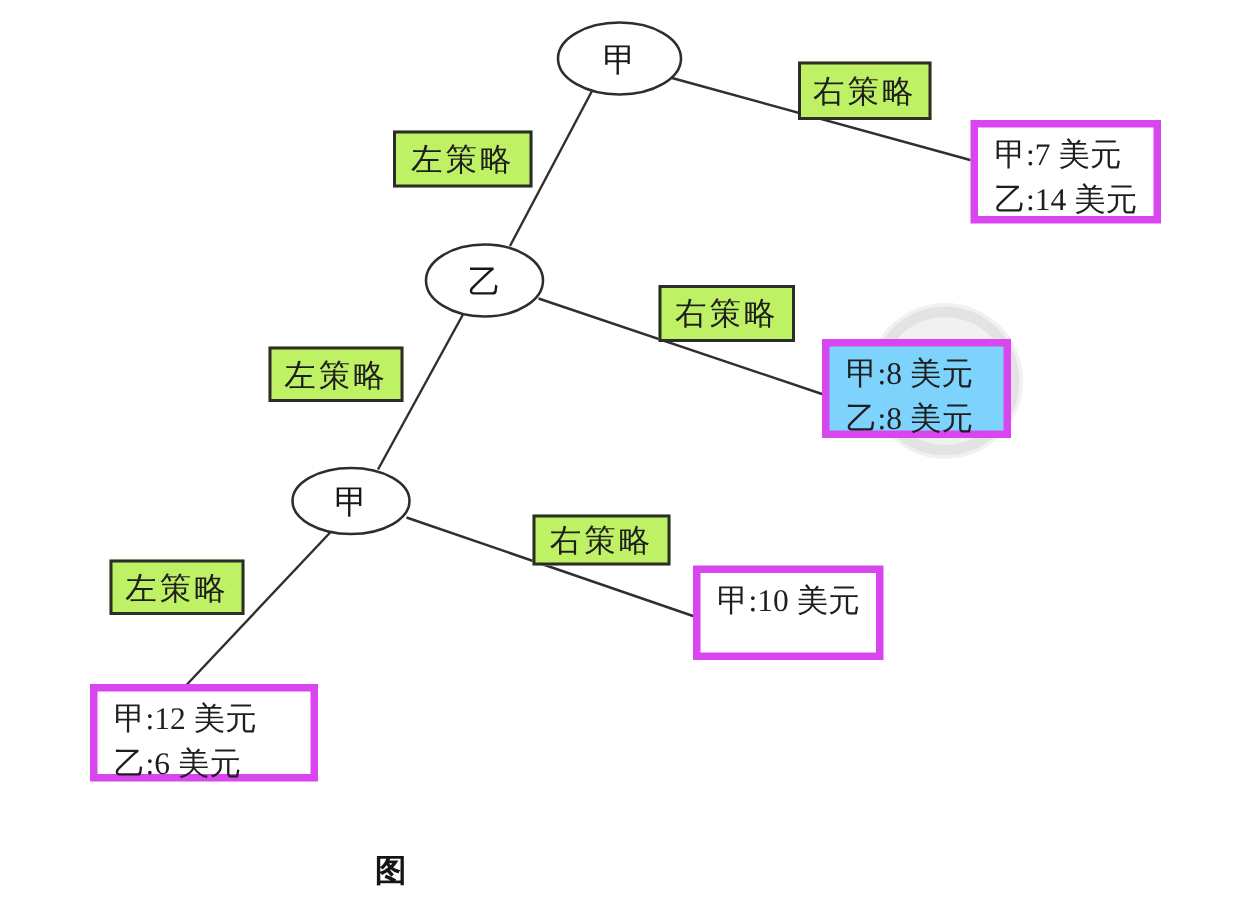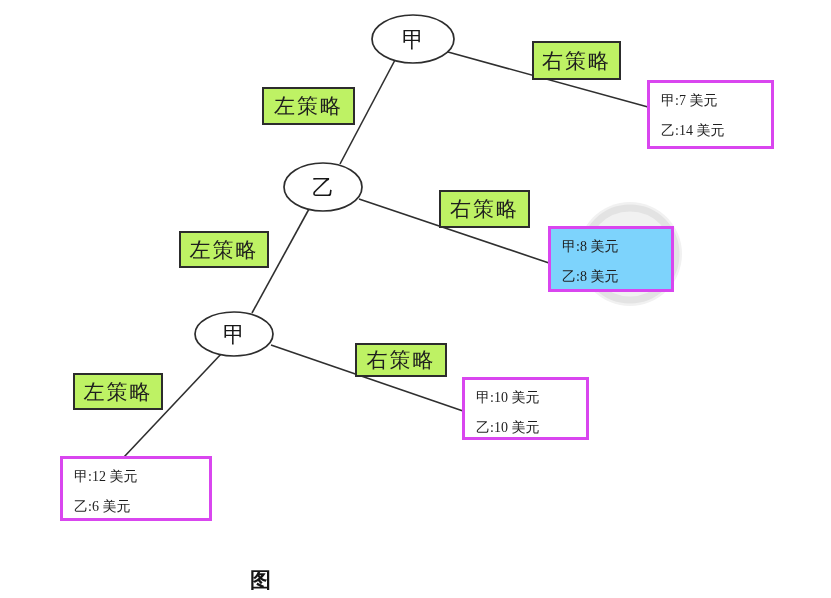--- a/index.html
+++ b/index.html
@@ -45,23 +45,23 @@
     align-items: center;
     justify-content: center;
     font-size: 21px;
     letter-spacing: 2px;
     box-sizing: border-box;
     white-space: nowrap;
   }
   .payoff-box {
     position: absolute;
     background: #ffffff;
-    border: 3px solid #d946ef;
+    border: 5px solid #d946ef;
     box-sizing: border-box;
-    font-size: 14px;
+    font-size: 21px;
     line-height: 30px;
     padding: 3px 0 0 11px;
     white-space: nowrap;
   }
   .payoff-box.tinted {
     background: #7dd3fc;
   }
   .payoff-line {
     display: block;
   }
@@ -132,21 +132,20 @@
     <span class="payoff-line">乙:14 美元</span>
   </div>
 
   <div class="payoff-box tinted" style="left:548px; top:226px; width:126px; height:66px;">
     <span class="payoff-line">甲:8 美元</span>
     <span class="payoff-line">乙:8 美元</span>
   </div>
 
   <div class="payoff-box" style="left:462px; top:377px; width:127px; height:63px;">
     <span class="payoff-line">甲:10 美元</span>
-    <span class="payoff-line">乙:10 美元</span>
   </div>
 
   <div class="payoff-box" style="left:60px; top:456px; width:152px; height:65px;">
     <span class="payoff-line">甲:12 美元</span>
     <span class="payoff-line">乙:6 美元</span>
   </div>
 
   <div class="caption">
     <span>图</span>
   </div>

